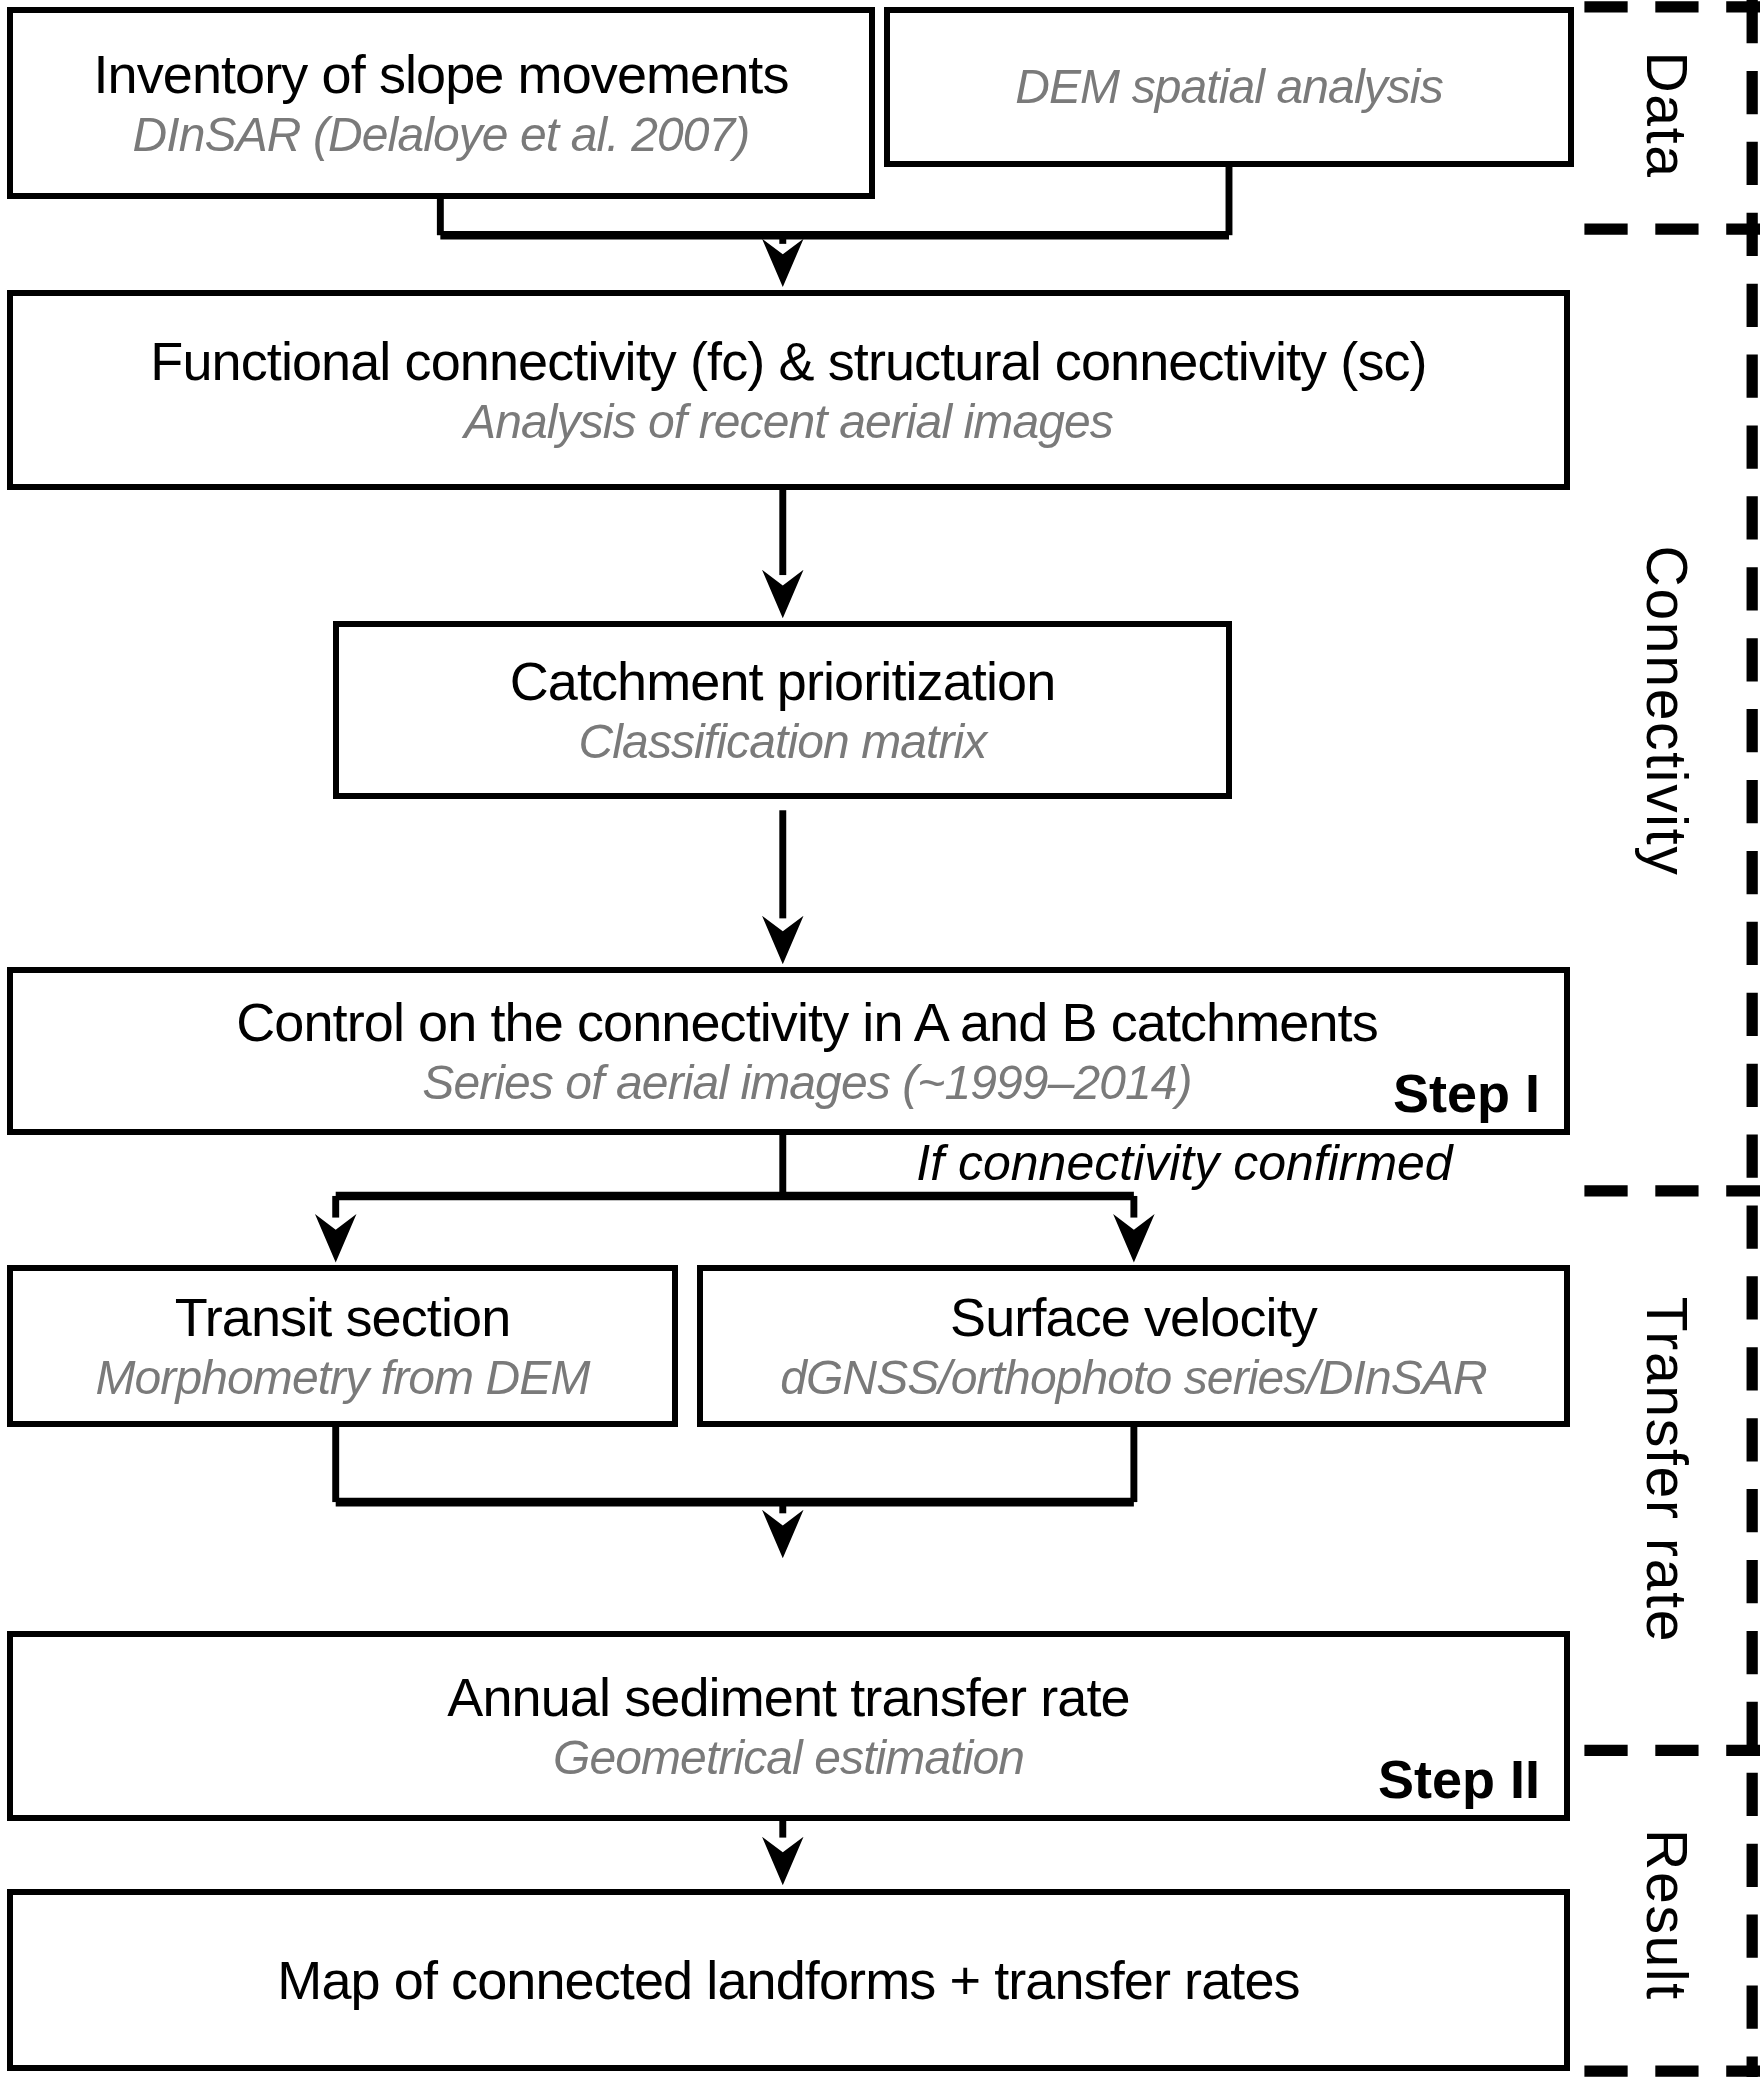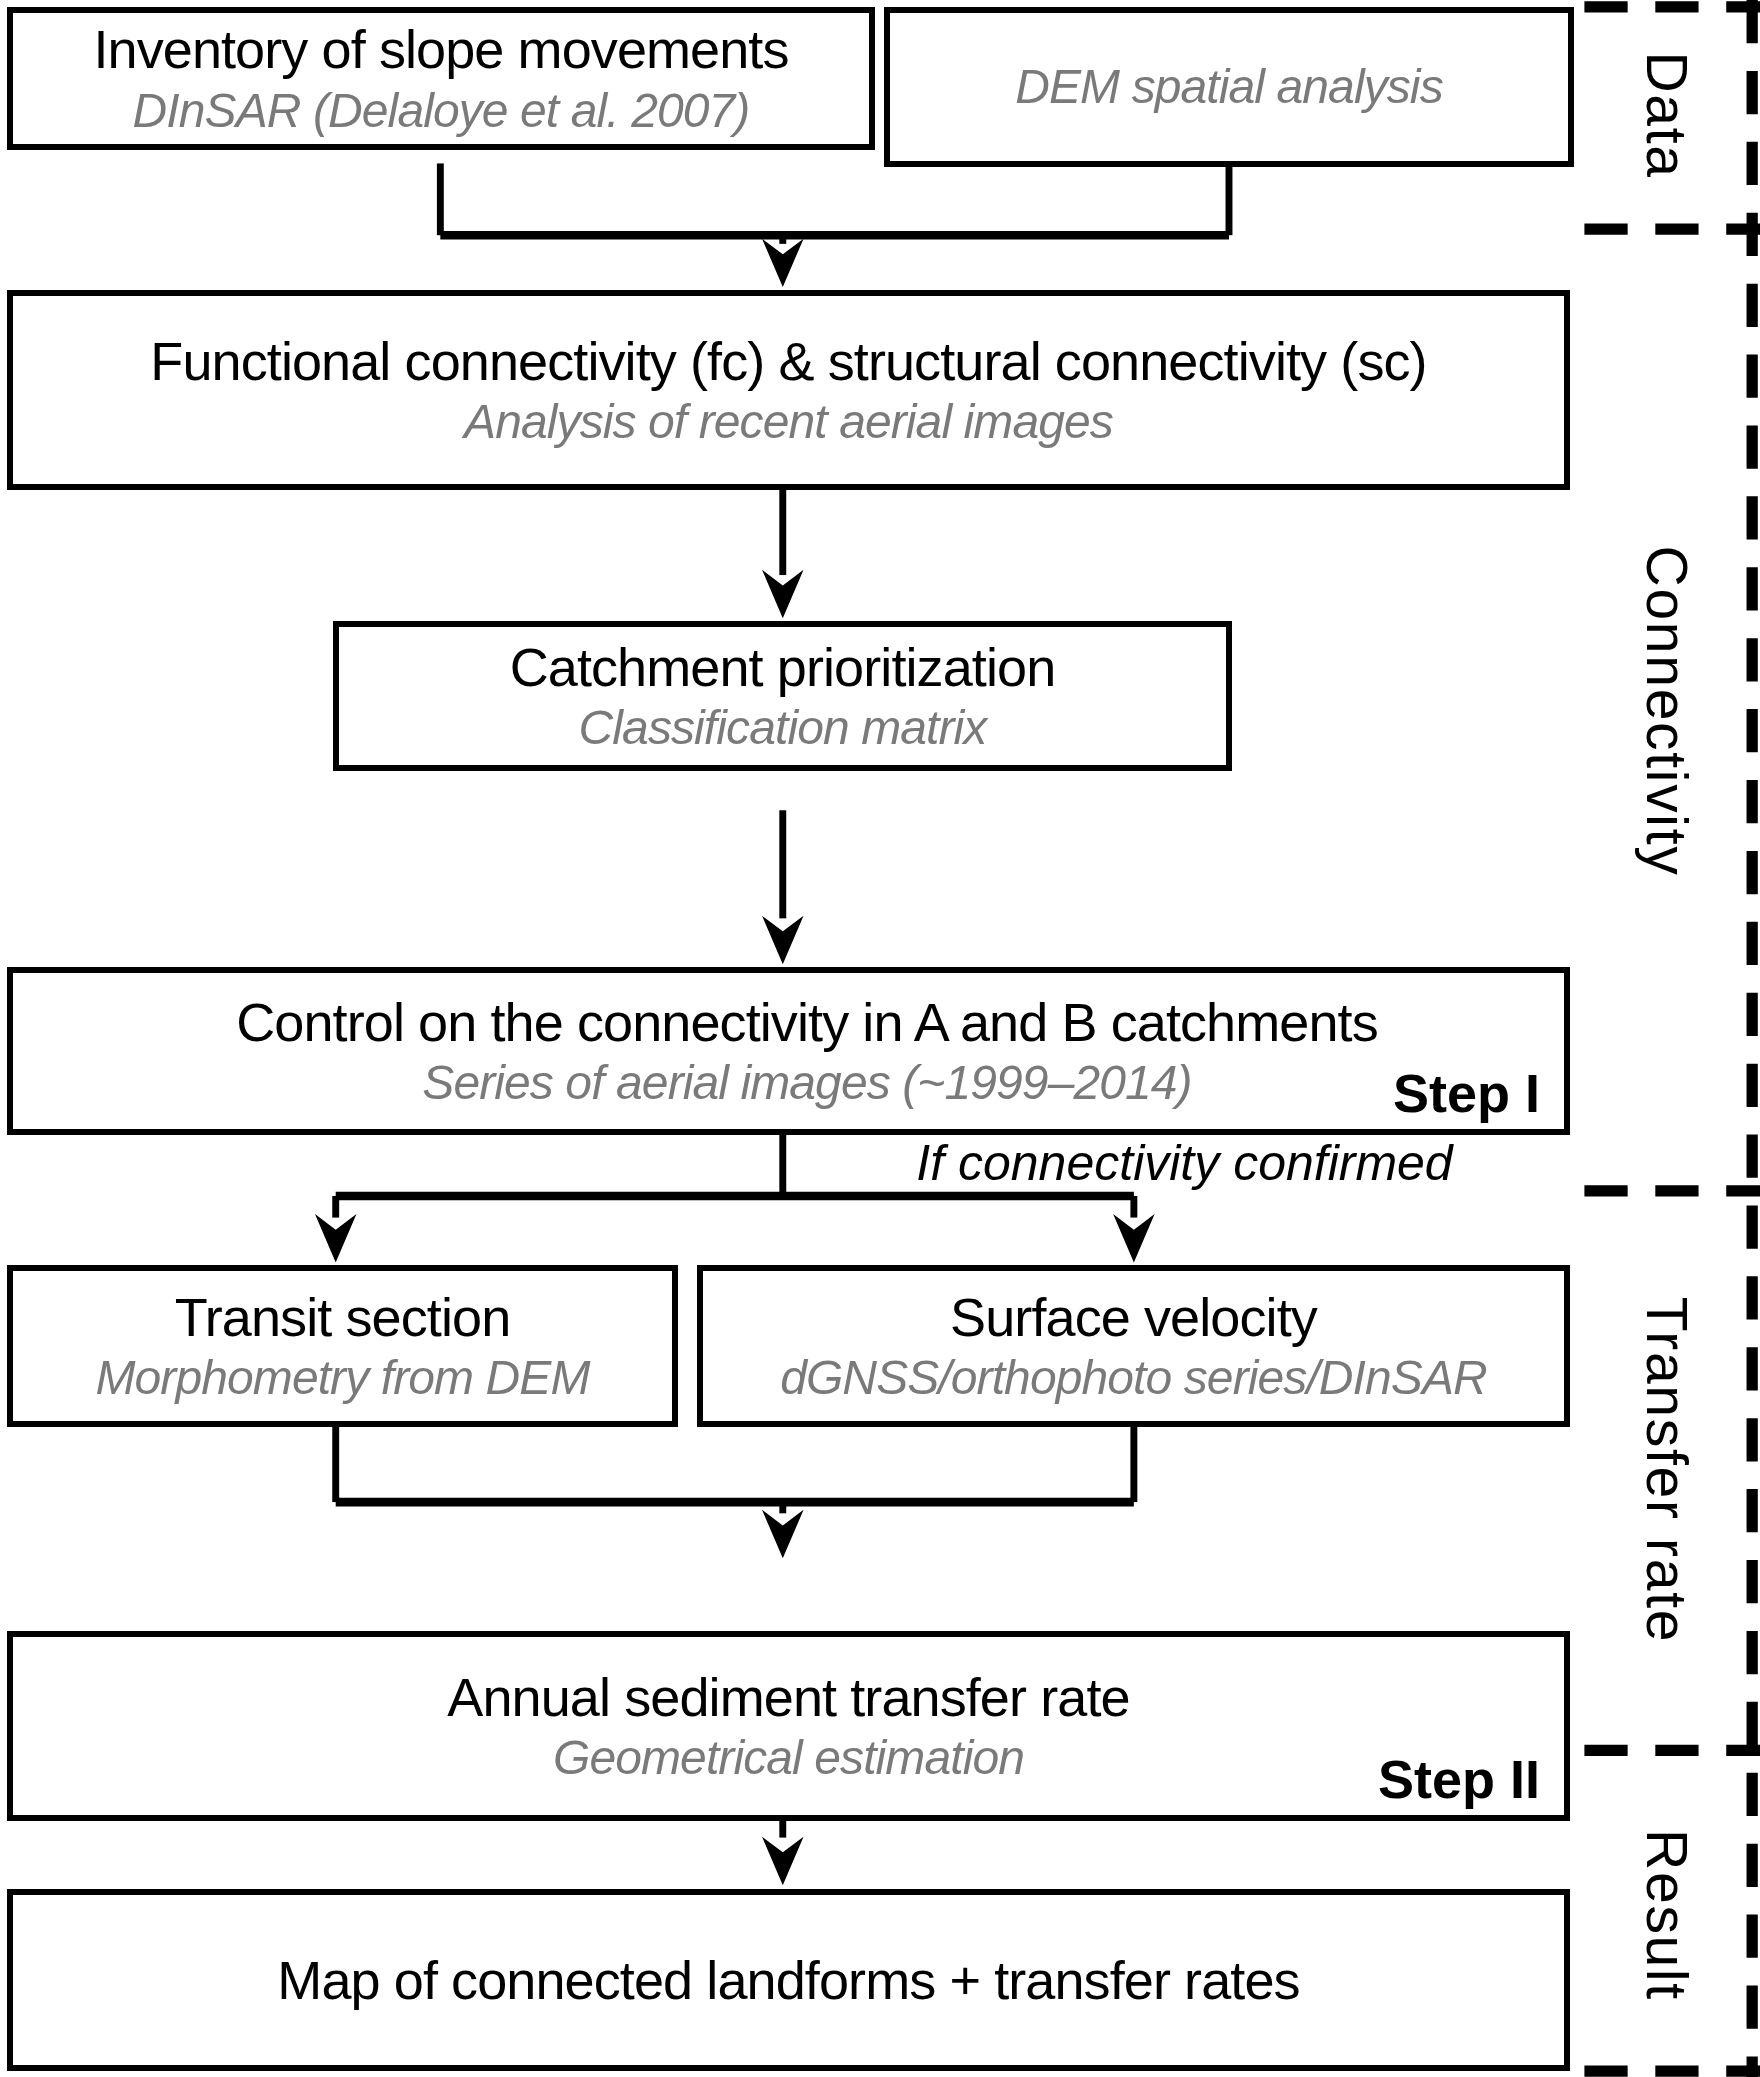--- a/index.html
+++ b/index.html
@@ -64,24 +64,24 @@
     letter-spacing:1.7px;
     color:#000000;
     white-space:nowrap;
     z-index:2;
   }
   #lbl-data{left:1667px;top:115px;}
   #lbl-connectivity{left:1667px;top:711px;}
   #lbl-transfer{left:1667px;top:1470px;}
   #lbl-result{left:1667px;top:1915px;}
 
-  #box-inventory {left:7px;   top:7px;    width:868px; height:143px;}
+  #box-inventory {left:7px;   top:7px;    width:868px; height:192px;}
   #box-watershed {left:884px;top:7px;    width:690px;  height:160px;}
   #box-functional{left:7px;   top:290px;  width:1563px; height:200px;}
-  #box-catchment {left:333px; top:621px;  width:899px; height:150px;}
+  #box-catchment {left:333px; top:621px;  width:899px; height:178px;}
   #box-control   {left:7px;   top:967px; width:1563px; height:168px;padding-left:37px;}
   #box-transit   {left:7px;   top:1265px; width:671px;  height:162px;}
   #box-velocity  {left:697px; top:1265px; width:873px; height:162px;}
   #box-annual    {left:7px;   top:1631px; width:1563px; height:190px;}
   #box-map       {left:7px;   top:1889px; width:1563px; height:182px;}
 </style>
 </head>
 <body>
 
 <div id="canvas">

